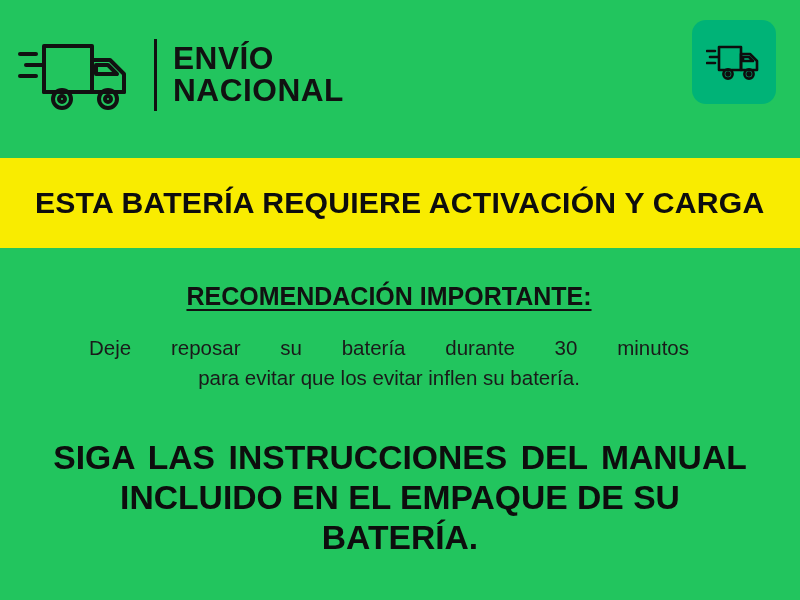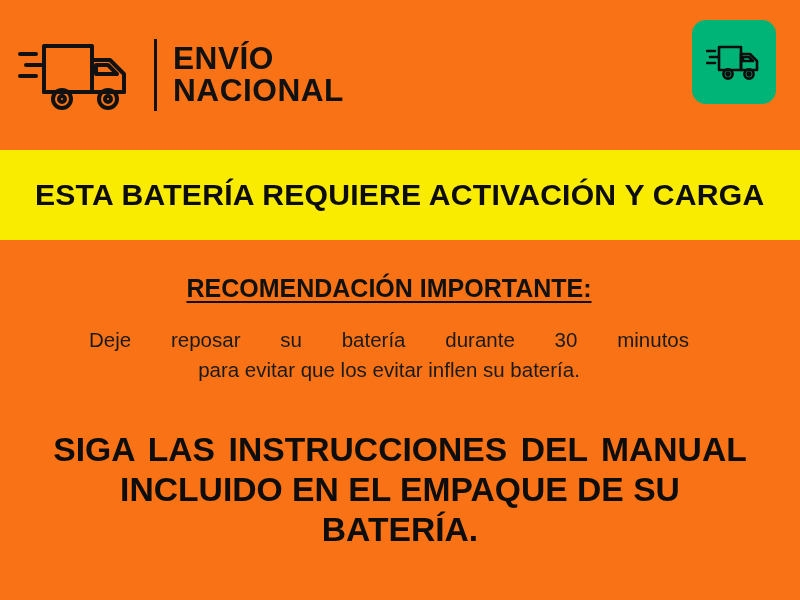--- a/index.html
+++ b/index.html
@@ -10,21 +10,21 @@
     width: 800px;
     height: 600px;
     background: #f7f8f9;
     font-family: "Liberation Sans", sans-serif;
     overflow: hidden;
   }
   .page {
     position: relative;
     width: 800px;
     height: 600px;
-    background: #f97316;
+    background: #22c55e;
     box-sizing: border-box;
   }
 
   
   .header {
     position: relative;
     height: 150px;
     display: flex;
     align-items: center;
     padding: 0 24px 0 18px;
@@ -80,20 +80,21 @@
   }
 
   
   .banner {
     background: #f9ec00;
     height: 90px;
     display: flex;
     align-items: center;
     justify-content: center;
     text-align: center;
+    margin-top: 8px;
   }
   .banner-text {
     font-family: "Liberation Sans", sans-serif;
     font-weight: bold;
     font-size: 29px;
     letter-spacing: 0.2px;
     color: #0d0d0d;
     text-transform: uppercase;
     transform: scaleX(1.04);
   }

